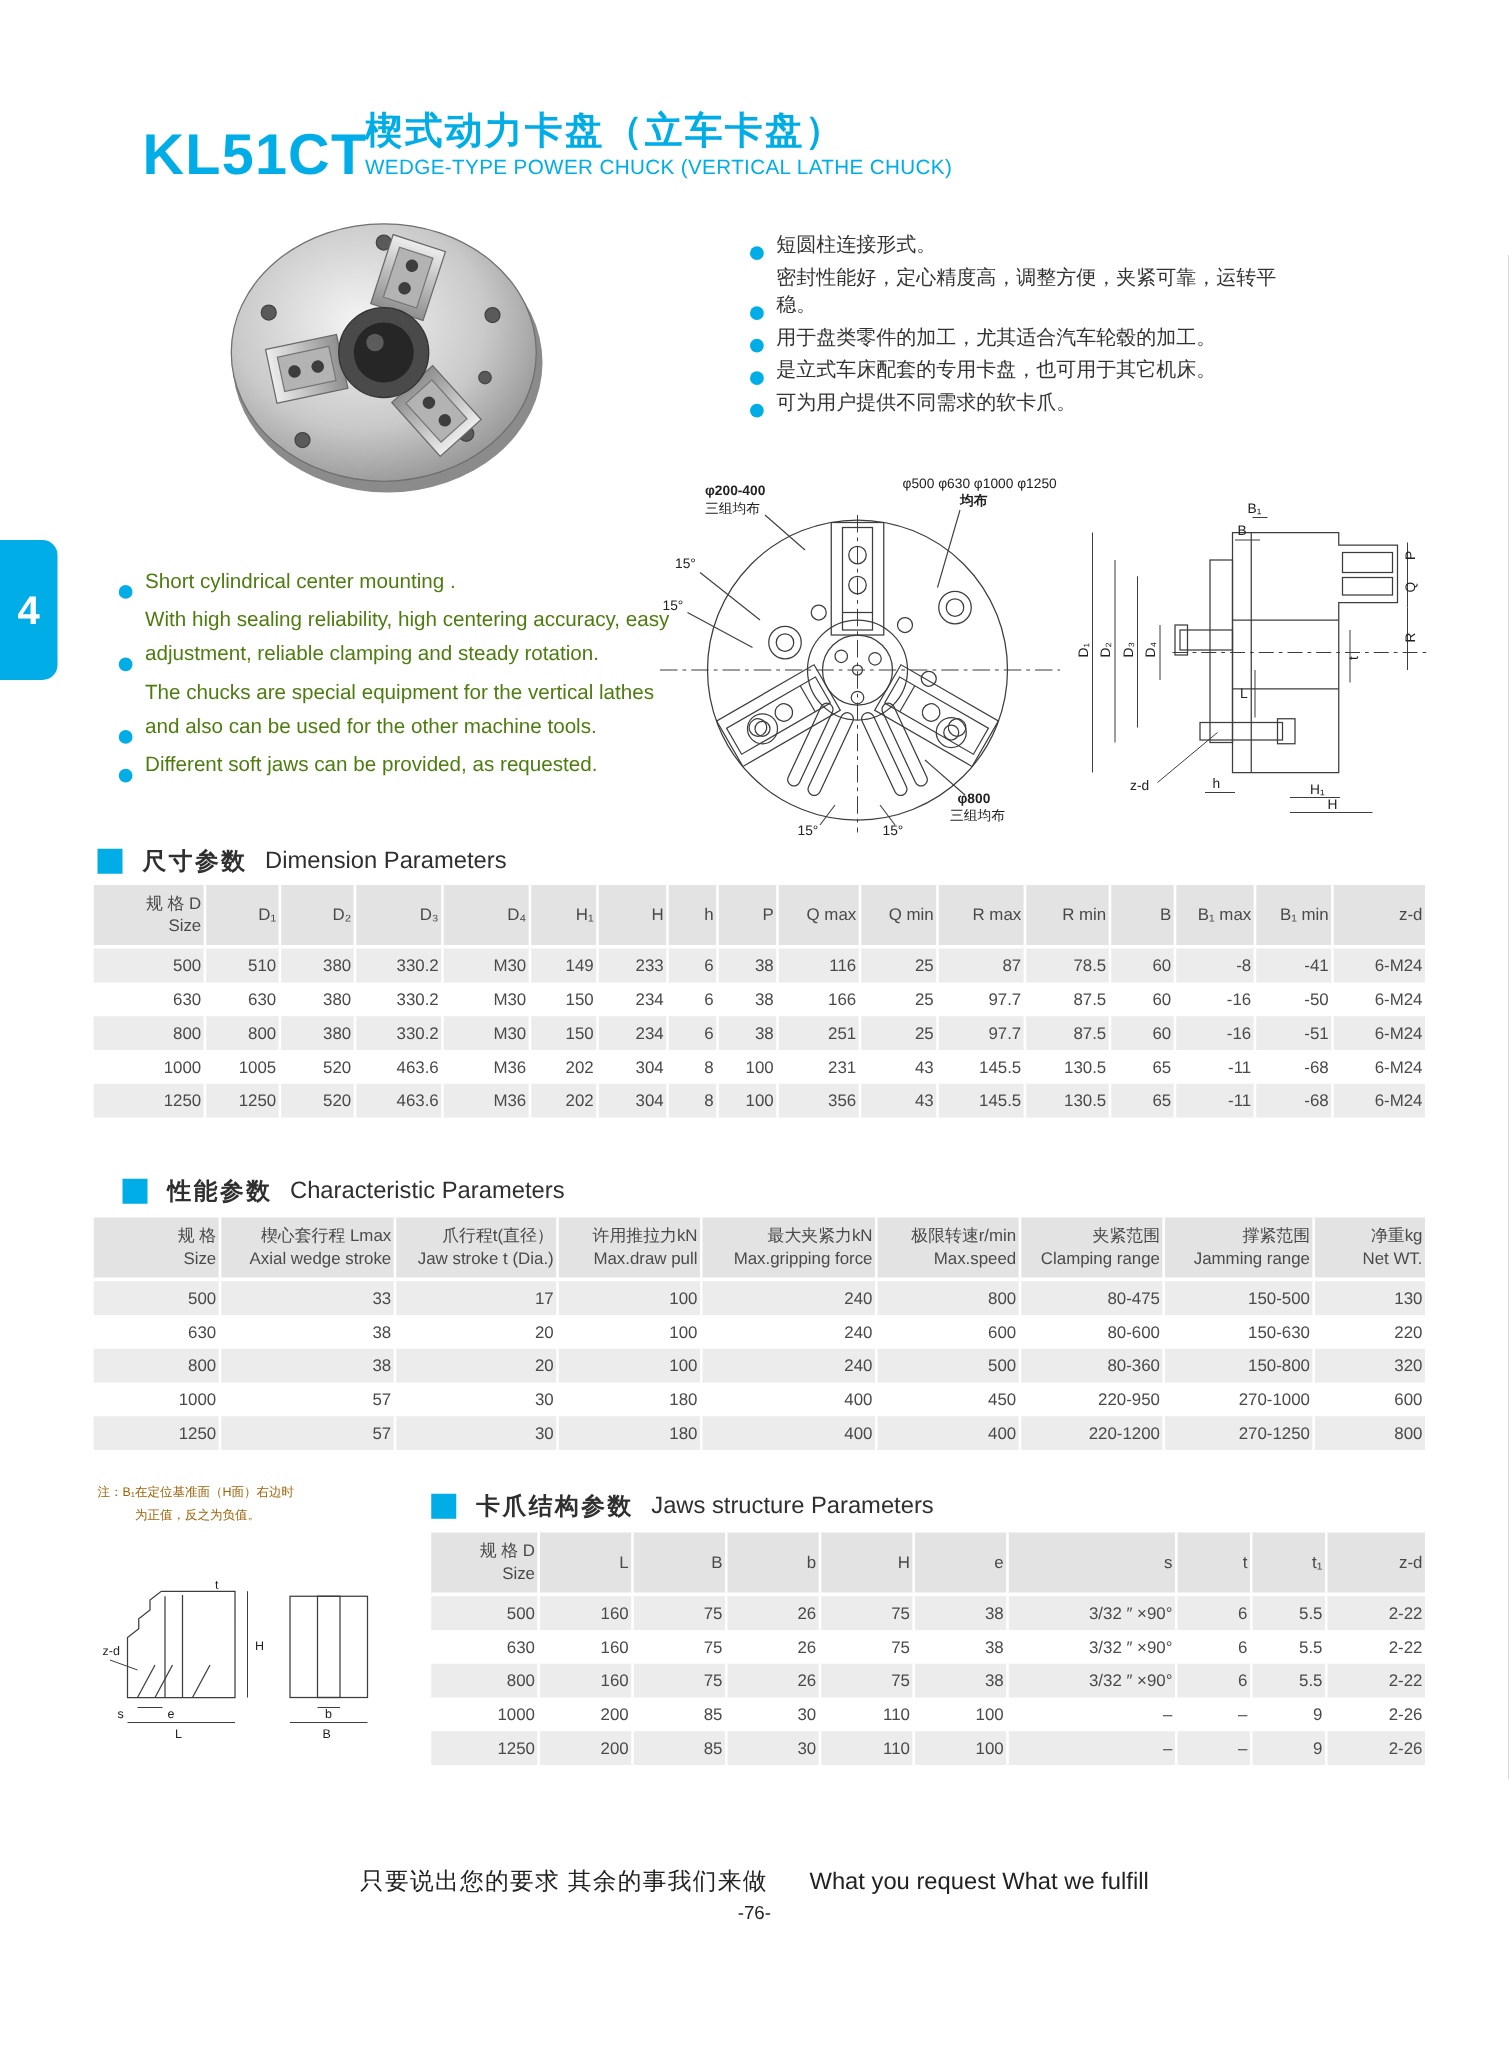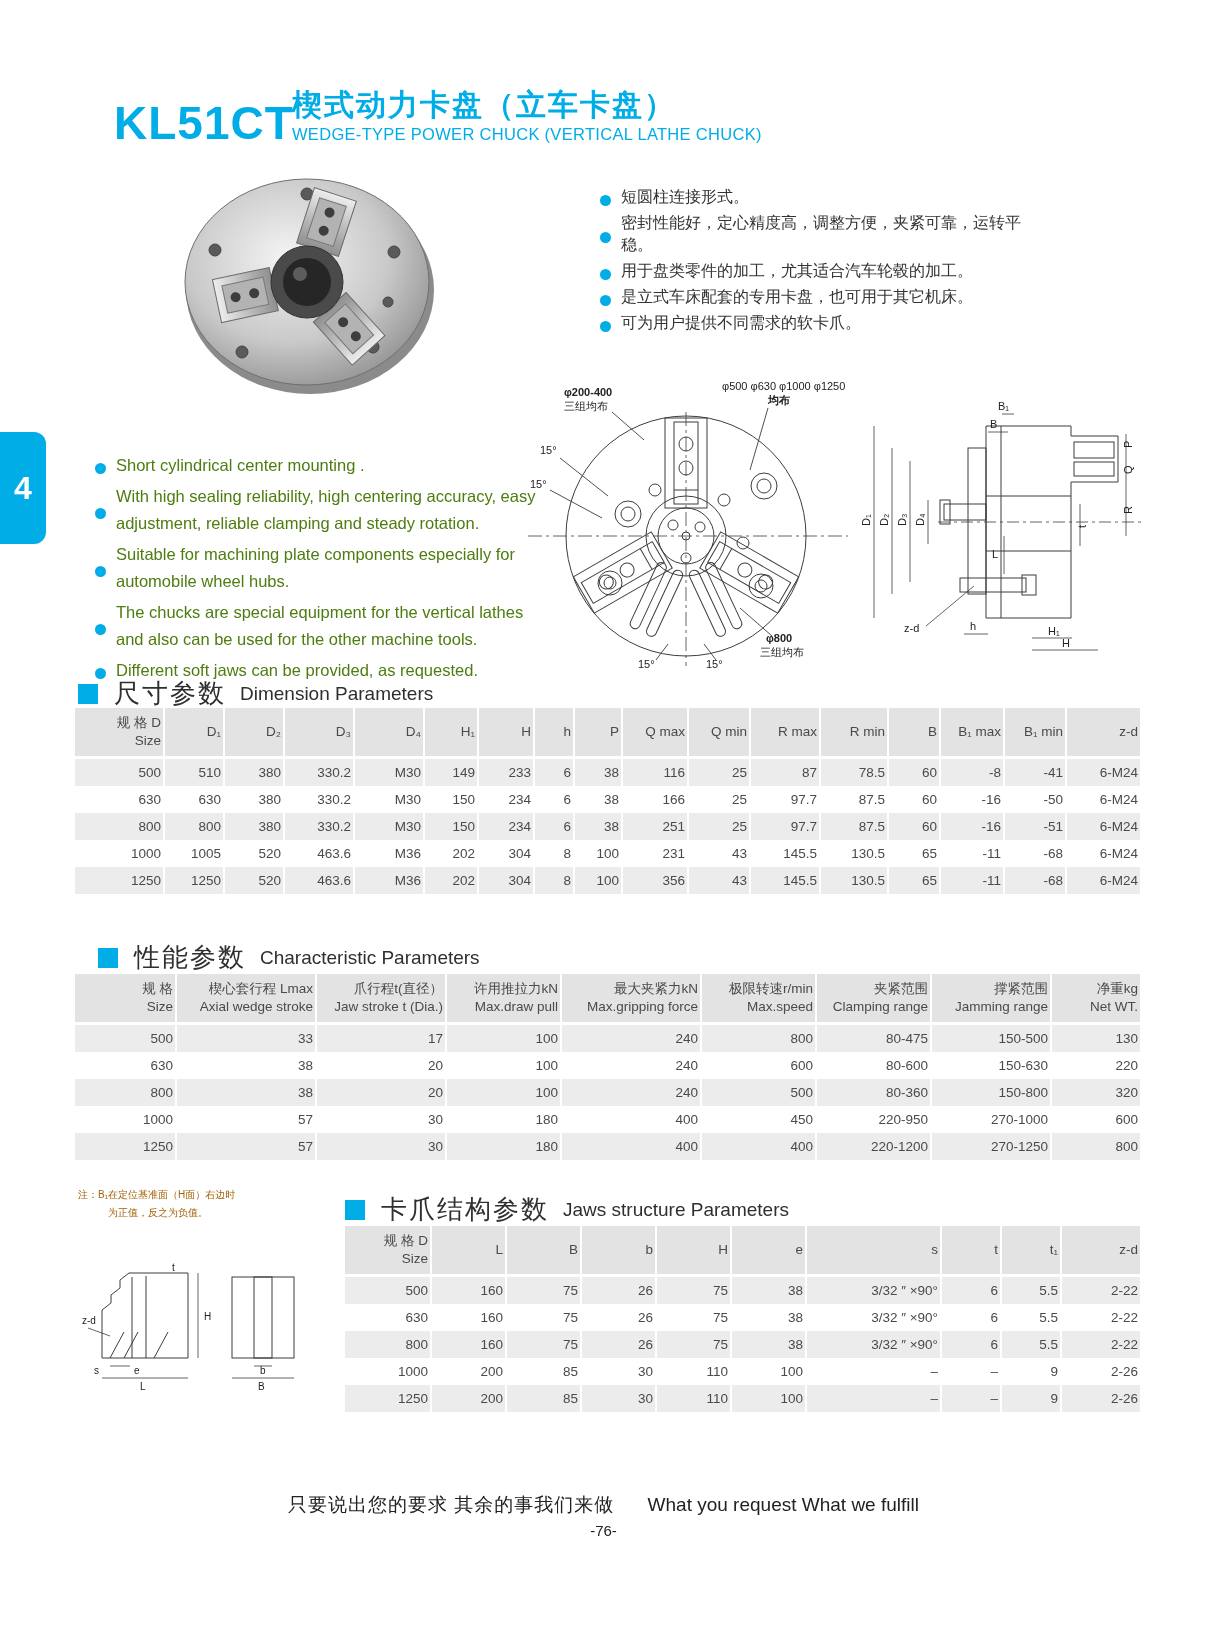--- a/index.html
+++ b/index.html
@@ -17,30 +17,30 @@
 
   
   .side-tab{
     left:0;top:432px;width:46px;height:112px;background:#00ade6;
     border-radius:0 12px 12px 0;display:flex;align-items:center;justify-content:center;
     color:#fff;font-size:32px;font-weight:bold;
   }
 
   
   ul.features{list-style:none;margin:0;padding:0;}
-  ul.features li{display:flex;align-items:center;margin-bottom:4px;}
+  ul.features li{display:flex;align-items:flex-end;margin-bottom:4px;}
   .features .dot{flex:0 0 11px;width:11px;height:11px;border-radius:50%;
     background:#00ade6;margin:6px 10px 0 0;}
   .features-zh li{font-size:16px;line-height:22px;color:#333;}
   .features-en li{font-size:16.5px;line-height:27px;color:#4d7c0f;}
 
   
   .sec-title{display:flex;align-items:center;}
   .sec-title .sq{width:20px;height:20px;background:#00ade6;margin-right:16px;}
-  .sec-title .zh{font-size:26px;color:#2f2f2f;letter-spacing:2px;margin-right:14px;font-weight:400;text-align:center;}
+  .sec-title .zh{font-size:19px;color:#2f2f2f;letter-spacing:2px;margin-right:14px;font-weight:700;text-align:center;}
   .sec-title .en{font-size:19px;color:#2f2f2f;}
 
   
   table.ptable{border-collapse:separate;border-spacing:0;table-layout:fixed;width:100%;
     font-size:13.5px;color:#4a4a4a;text-align:right;}
   table.ptable th{
     background:#e3e3e3;font-weight:normal;white-space:pre-line;
     padding:5px 2px;vertical-align:middle;line-height:1.35;
     border-left:2px solid #fff;border-bottom:3px solid #fff;height:38px;}
   table.ptable th:first-child{border-left:none;}
@@ -150,24 +150,20 @@
   <div class="abs side-tab">4</div>
 
   <ul class="features features-en abs" style="left:95px;top:452px;width:450px;">
       <li>
         <span class="dot"></span>
         <span>Short cylindrical center mounting .</span>
       </li>
       <li>
         <span class="dot"></span>
         <span>With high sealing reliability, high centering accuracy, easy adjustment, reliable clamping and steady rotation.</span>
-      </li>
-      <li>
-        <span class="dot"></span>
-        <span>Suitable for machining plate components especially for automobile wheel hubs.</span>
       </li>
       <li>
         <span class="dot"></span>
         <span>The chucks are special equipment for the vertical lathes and also can be used for the other machine tools.</span>
       </li>
       <li>
         <span class="dot"></span>
         <span>Different soft jaws can be provided, as requested.</span>
       </li>
     </ul>

